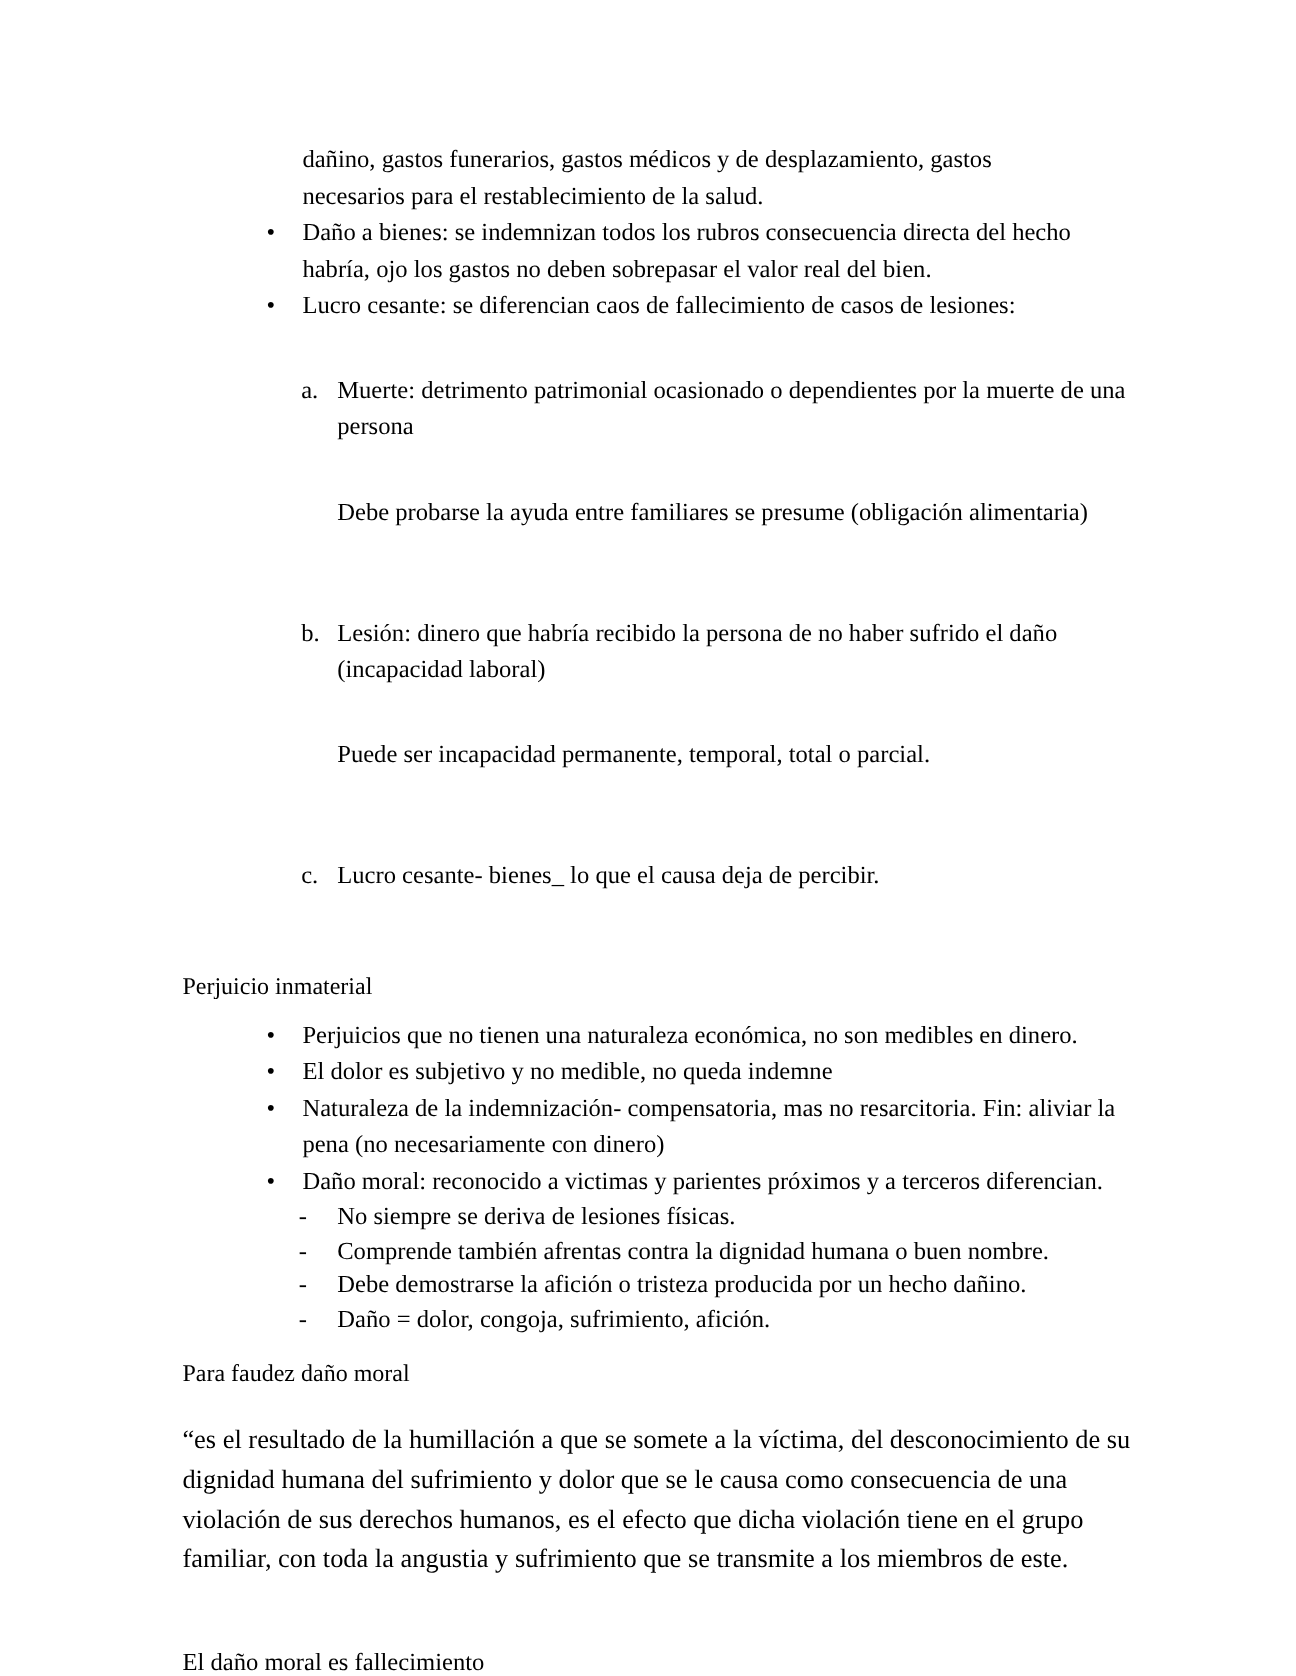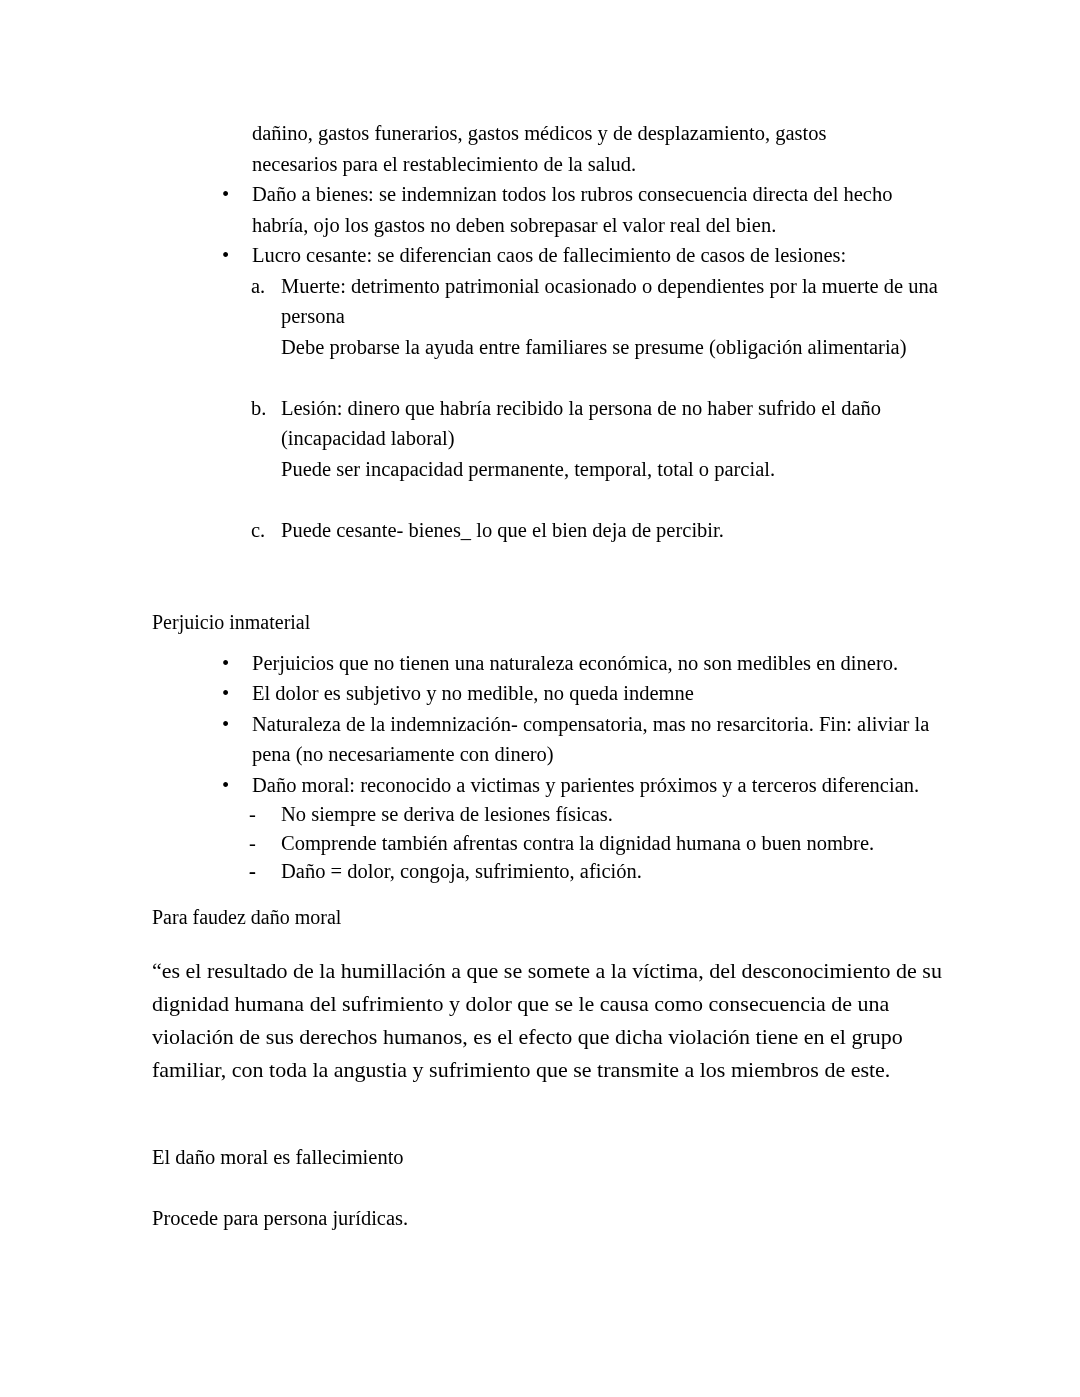--- a/index.html
+++ b/index.html
@@ -94,20 +94,21 @@
   ol.letters > li > .marker {
     position: absolute;
     left: 0px;
     top: 0;
     width: 26px;
     font-size: 20.5px;
     line-height: 30.5px;
   }
   ol.letters > li .sub-line {
     display: block;
+    margin-top: 40px;
   }
   .spacer-line {
     display: block;
     height: 30.5px;
   }
 
   
   ul.dashes {
     list-style: none;
     margin: 0;
@@ -178,21 +179,21 @@
       <li>
         <span class="marker">b.</span>
         <span class="sub-line">Lesión: dinero que habría recibido la persona de no haber sufrido el daño (incapacidad laboral)</span>
         <span class="sub-line">Puede ser incapacidad permanente, temporal, total o parcial.</span>
       </li>
       <li>
           <span class="spacer-line"></span>
         </li>
       <li>
         <span class="marker">c.</span>
-        <span class="sub-line">Puede cesante- bienes_ lo que el bien deja de percibir.</span>
+        <span class="sub-line">Lucro cesante- bienes_ lo que el causa deja de percibir.</span>
       </li>
     </ol>
 
     <div class="gap-lg"></div>
 
     <div class="heading">Perjuicio inmaterial</div>
 
     <div class="gap-xs"></div>
 
     <ul class="bullets">
@@ -218,20 +219,21 @@
       <li>
         <span class="marker">-</span>
         <span>No siempre se deriva de lesiones físicas.</span>
       </li>
       <li>
         <span class="marker">-</span>
         <span>Comprende también afrentas contra la dignidad humana o buen nombre.</span>
       </li>
       <li>
         <span class="marker">-</span>
+        <span>Debe demostrarse la afición o tristeza producida por un hecho dañino.</span>
       </li>
       <li>
         <span class="marker">-</span>
         <span>Daño = dolor, congoja, sufrimiento, afición.</span>
       </li>
     </ul>
 
     <div class="gap-sm"></div>
 
     <div class="heading">Para faudez daño moral</div>

